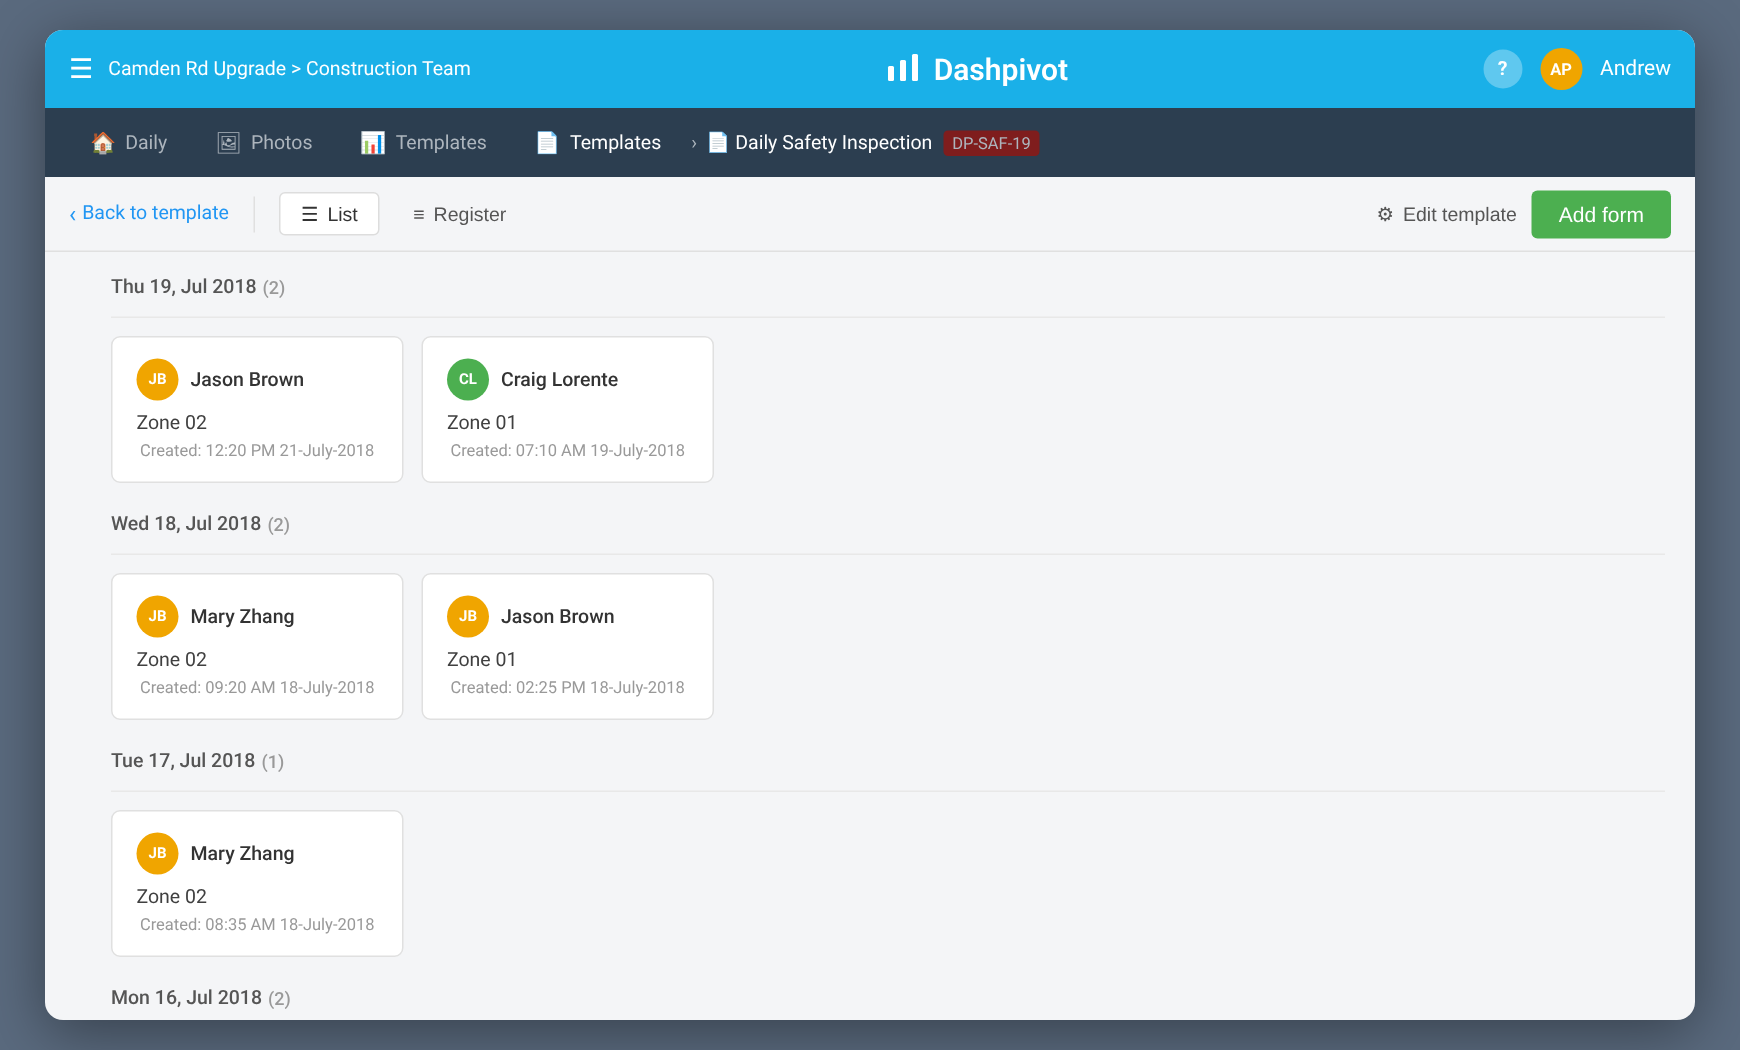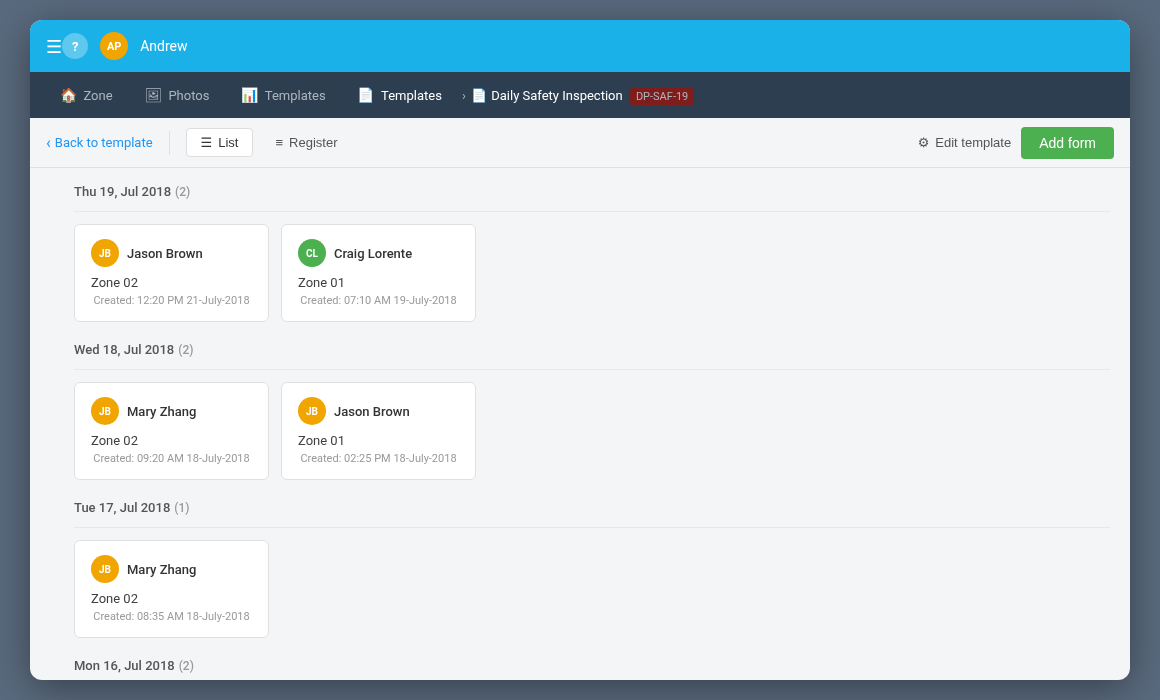--- a/index.html
+++ b/index.html
@@ -272,32 +272,41 @@
     }
   </style>
 </head>
 <body>
 
 <div class="window">
 
   <div class="top-nav">
     <div class="top-nav-left">
       <span class="hamburger-icon">☰</span>
+      <span style="color:white;font-size:13px;">Camden Rd Upgrade &gt; Construction Team</span>
+    </div>
+    <div class="top-nav-center">
+      <svg width="24" height="24" viewBox="0 0 24 24" fill="white">
+        <rect x="2" y="10" width="4" height="10" rx="1"></rect>
+        <rect x="10" y="6" width="4" height="14" rx="1"></rect>
+        <rect x="18" y="2" width="4" height="18" rx="1"></rect>
+      </svg>
+      <span>Dashpivot</span>
     </div>
     <div class="top-nav-right">
       <div class="help-btn">?</div>
       <div class="avatar-btn">AP</div>
       <span class="user-name">Andrew</span>
     </div>
   </div>
 
   <div class="second-nav">
     <a class="nav-item">
       <span class="nav-icon">🏠</span>
-      <span>Zone</span>
+      <span>Daily</span>
     </a>
     <a class="nav-item">
       <span class="nav-icon">🖼</span>
       <span>Photos</span>
     </a>
     <a class="nav-item">
       <span class="nav-icon">📊</span>
       <span>Templates</span>
     </a>
     <a class="nav-item active">

